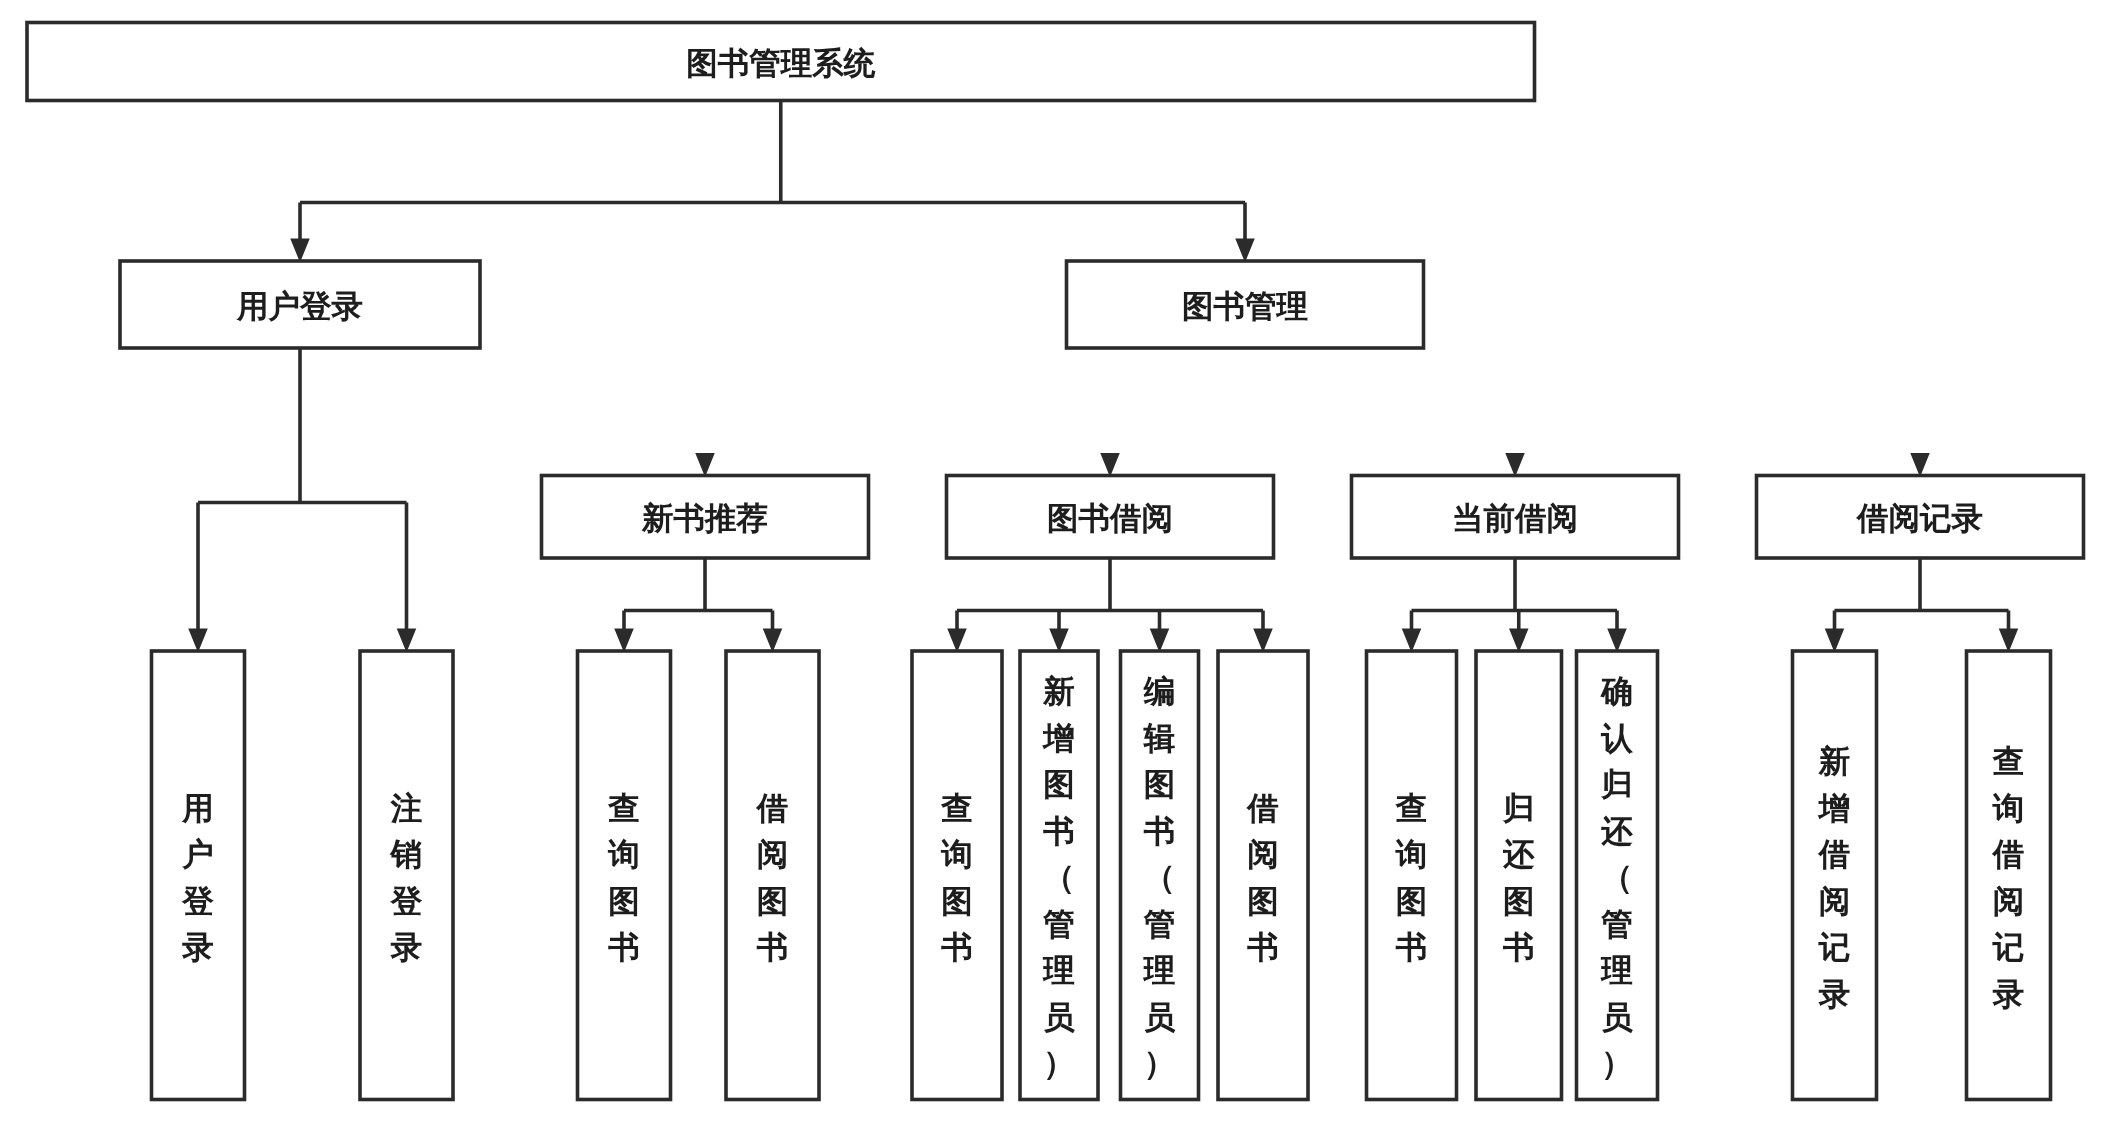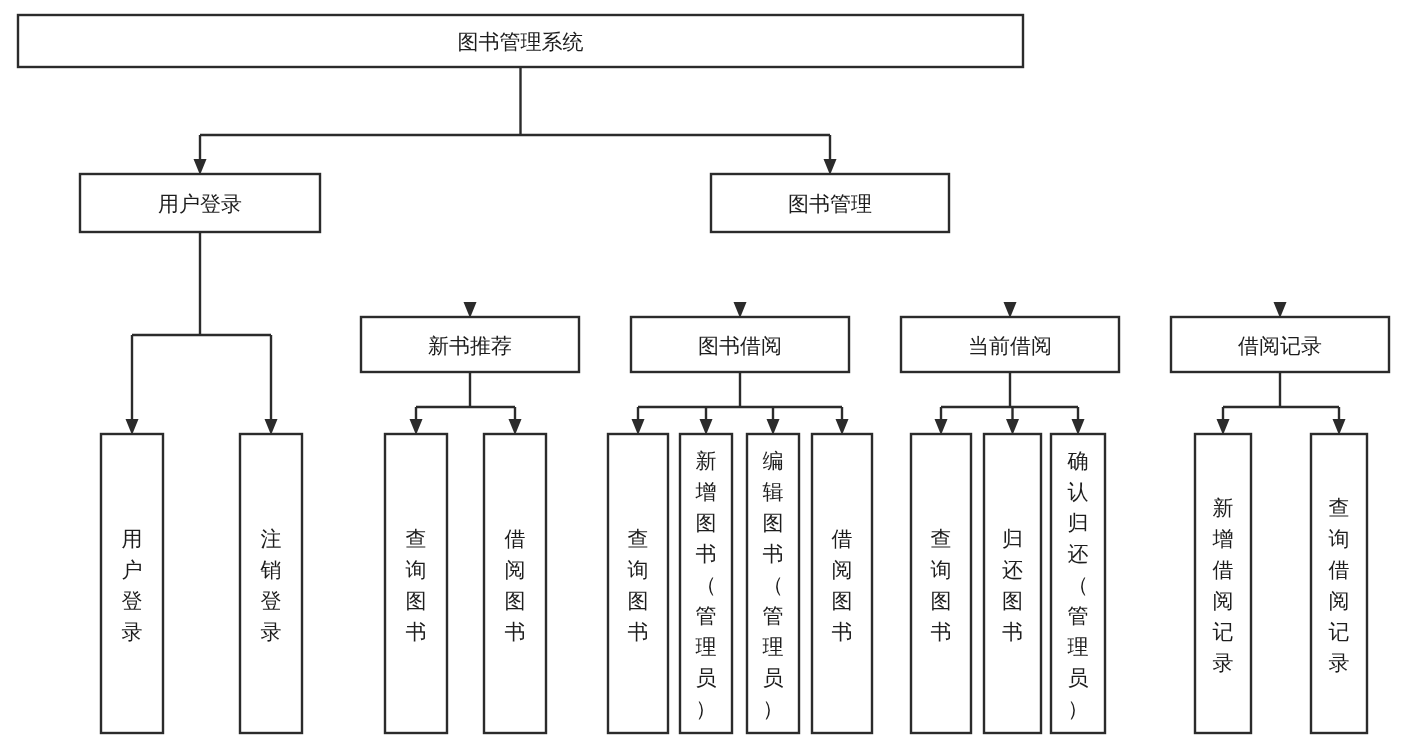--- a/index.html
+++ b/index.html
@@ -12,20 +12,21 @@
     width: 1405px;
     height: 747px;
     font-family: "DejaVu Sans", "Liberation Sans", sans-serif;
     overflow: hidden;
     position: relative;
   }
   #diagram-root {
     position: relative;
     width: 1405px;
     height: 600px;
+    font-weight: bold;
   }
   svg#tree-svg {
     position: absolute;
     top: 0;
     left: 0;
     width: 1405px;
     height: 747px;
     display: block;
   }
   .node-box {

